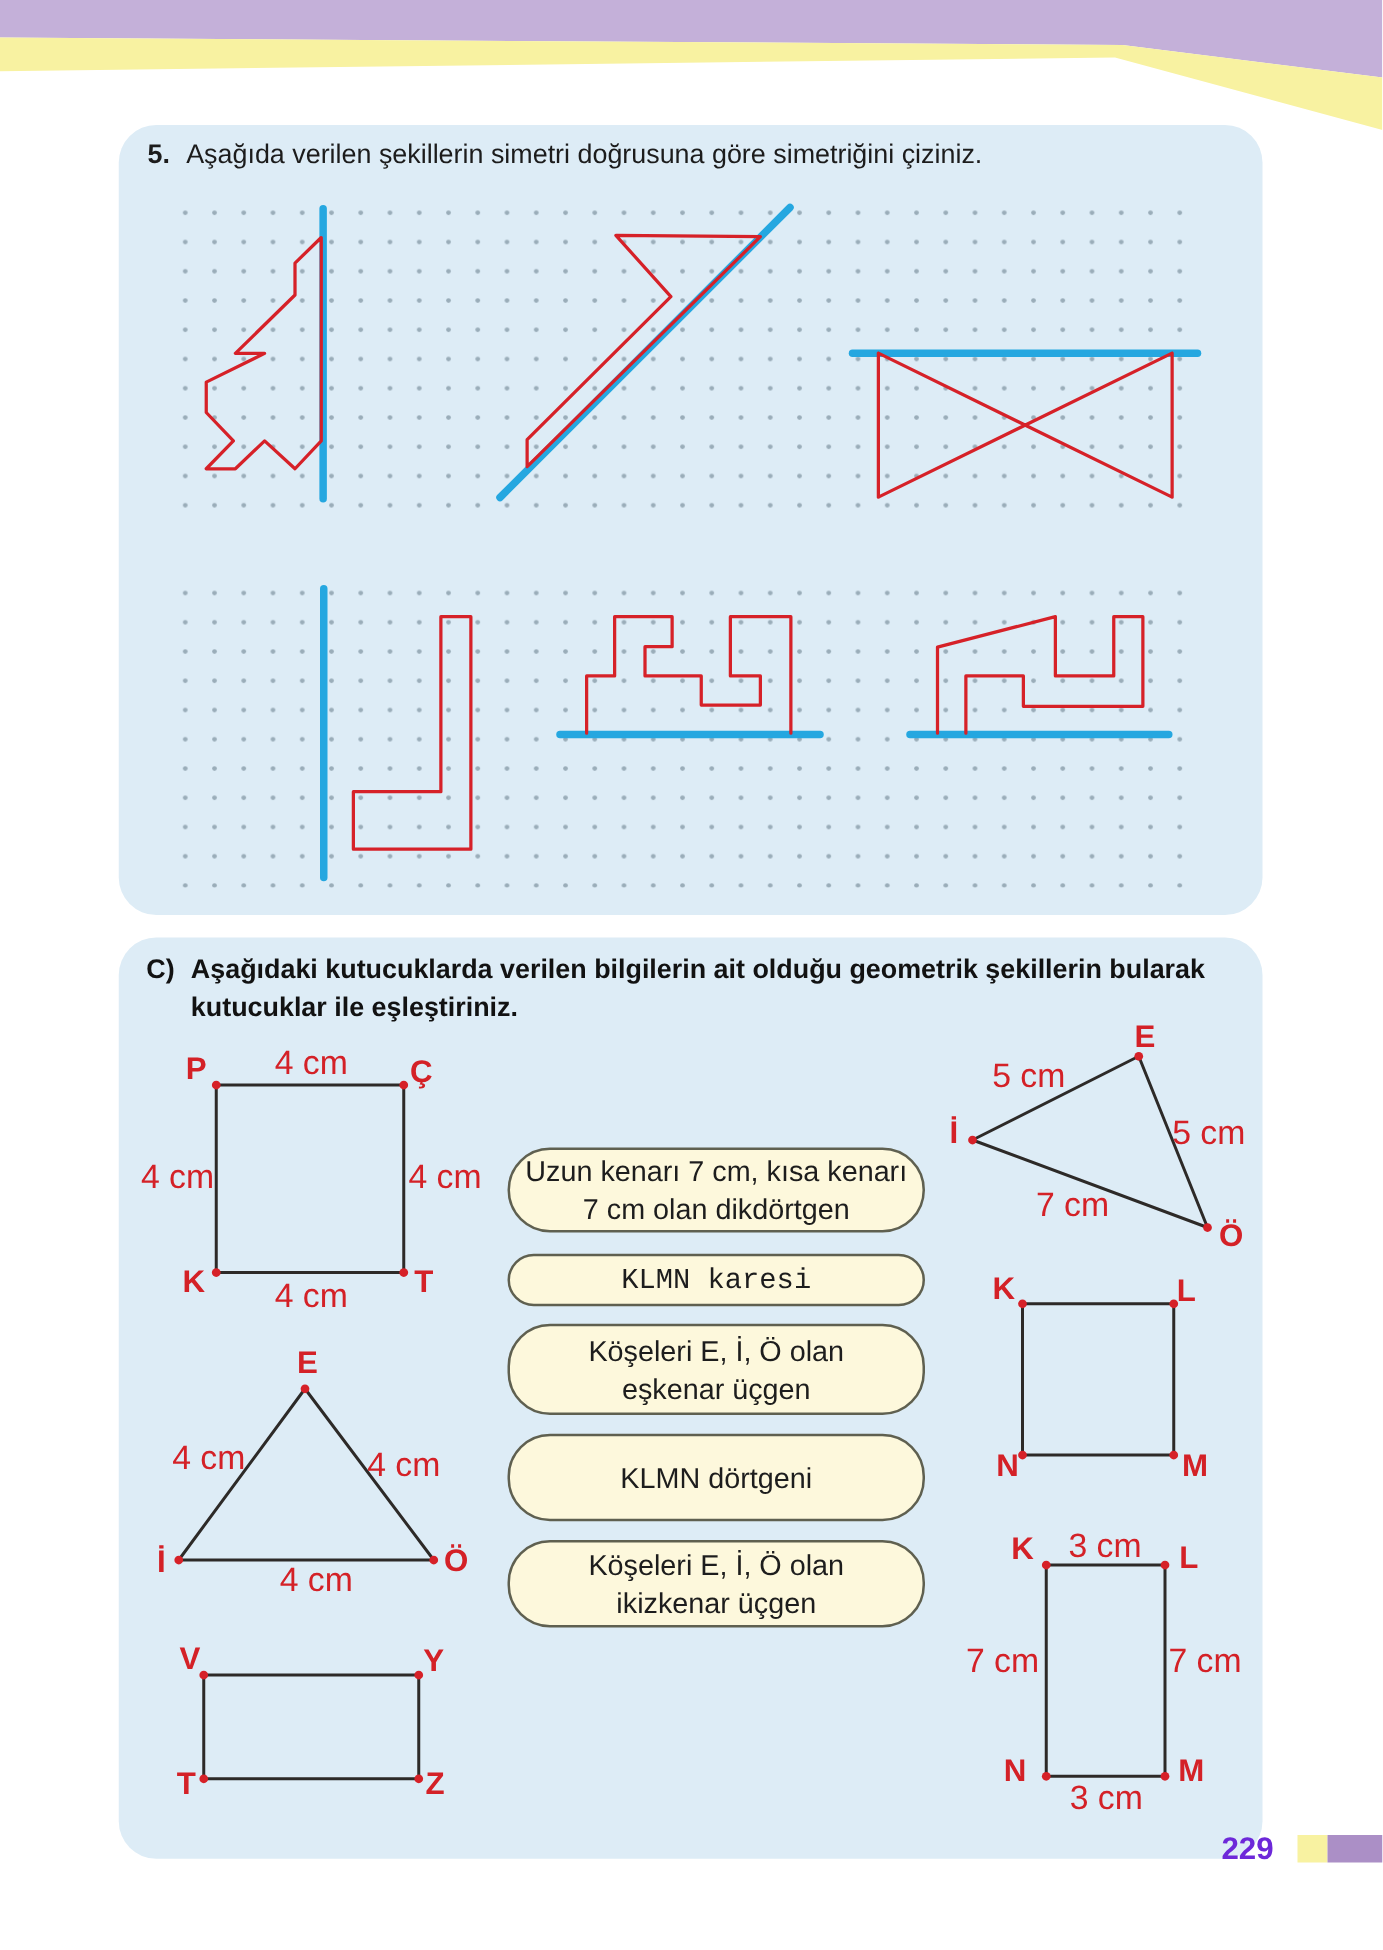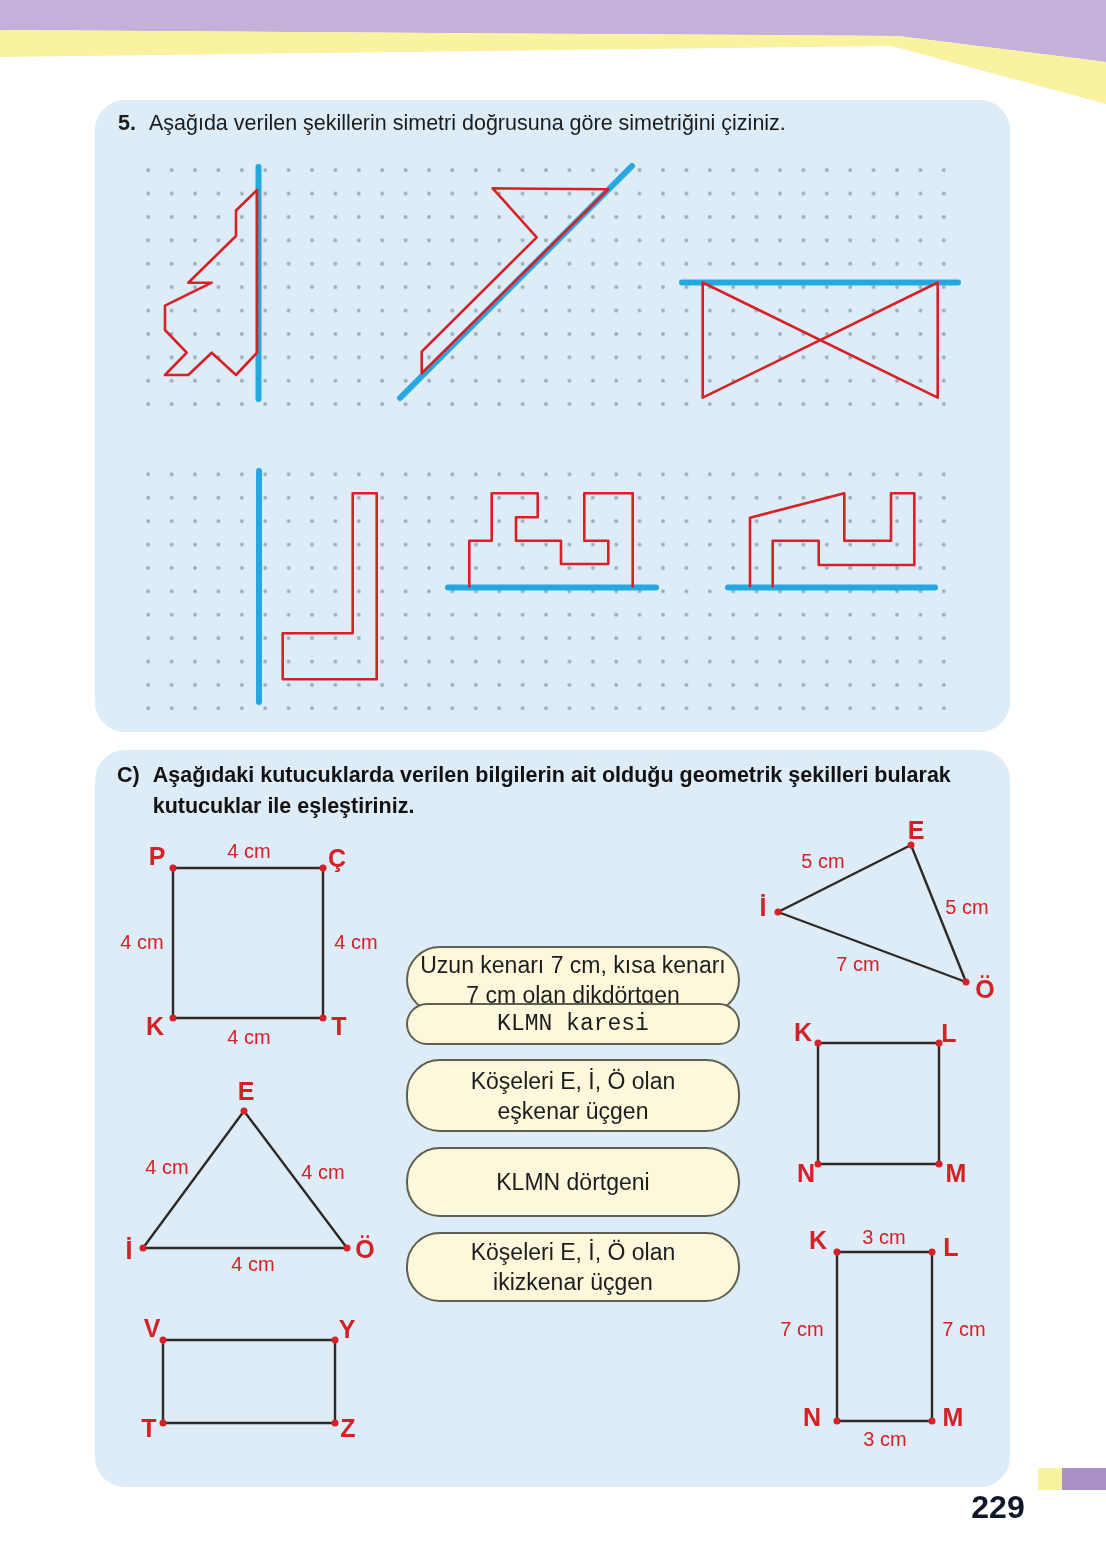--- a/index.html
+++ b/index.html
@@ -14,22 +14,22 @@
   .q5-num{font-weight:bold;margin-right:13px;}
   .c-head{position:absolute;left:117px;top:760px;display:flex;font-size:21.5px;
           font-weight:bold;color:#121212;line-height:31px;}
   .c-num{margin-right:13px;}
   .match-box{position:absolute;left:406px;width:334px;background:#fdf8dc;border:2px solid #5f6050;
              border-radius:34px;display:flex;flex-direction:column;align-items:center;
              justify-content:center;font-size:23px;line-height:30px;color:#1d1d1d;text-align:center;
              box-sizing:border-box;cursor:pointer;}
   .lbl{position:absolute;transform:translate(-50%,-50%);white-space:nowrap;}
   .vx{font-weight:bold;font-size:25px;color:#d42127;}
-  .ms{font-size:20px;color:#d42127;}
-  .page-num{position:absolute;transform:translate(-50%,-50%);font-size:32px;font-weight:bold;color:#0f172a;margin-top:27px;}
+  .ms{font-size:27px;color:#d42127;}
+  .page-num{position:absolute;transform:translate(-50%,-50%);font-size:25px;font-weight:bold;color:#6d28d9;}
   .tab{position:absolute;}
   .mirror{stroke:#25a7e0;stroke-width:6;stroke-linecap:round;fill:none;}
   .redshape{stroke:#d62128;stroke-width:2.6;fill:none;stroke-linejoin:round;stroke-linecap:round;}
   .blackshape{stroke:#2d2a28;stroke-width:2.4;fill:none;stroke-linejoin:round;}
   .reddot{fill:#d62128;}
 </style>
 </head>
 <body>
 
 <div class="page">
@@ -41,26 +41,26 @@
 
   <section class="panel panel-q5"></section>
   <div class="q5-head">
     <span class="q5-num">5.</span><span>Aşağıda verilen şekillerin simetri doğrusuna göre simetriğini çiziniz.</span>
   </div>
 
   <section class="panel panel-c"></section>
   <div class="c-head">
     <span class="c-num">C)</span>
     <span>
-      <span>Aşağıdaki kutucuklarda verilen bilgilerin ait olduğu geometrik şekilleri bularak</span><br>
+      <span>Aşağıdaki kutucuklarda verilen bilgilerin ait olduğu geometrik şekillerin bularak</span><br>
       <span>kutucuklar ile eşleştiriniz.</span>
     </span>
   </div>
 
-  <div class="match-box" style="top:918px;height:68px;margin-top:28px;">
+  <div class="match-box" style="top:918px;height:68px;">
     <div>Uzun kenarı 7 cm, kısa kenarı</div>
       <div>7 cm olan dikdörtgen</div>
   </div>
   <div class="match-box" style="top:1003px;height:42px;border-radius:21px;font-family:Liberation Mono, monospace;">
     <div>KLMN karesi</div>
       <div></div>
   </div>
   <div class="match-box" style="top:1059px;height:73px;">
     <div>Köşeleri E, İ, Ö olan</div>
       <div>eşkenar üçgen</div>

